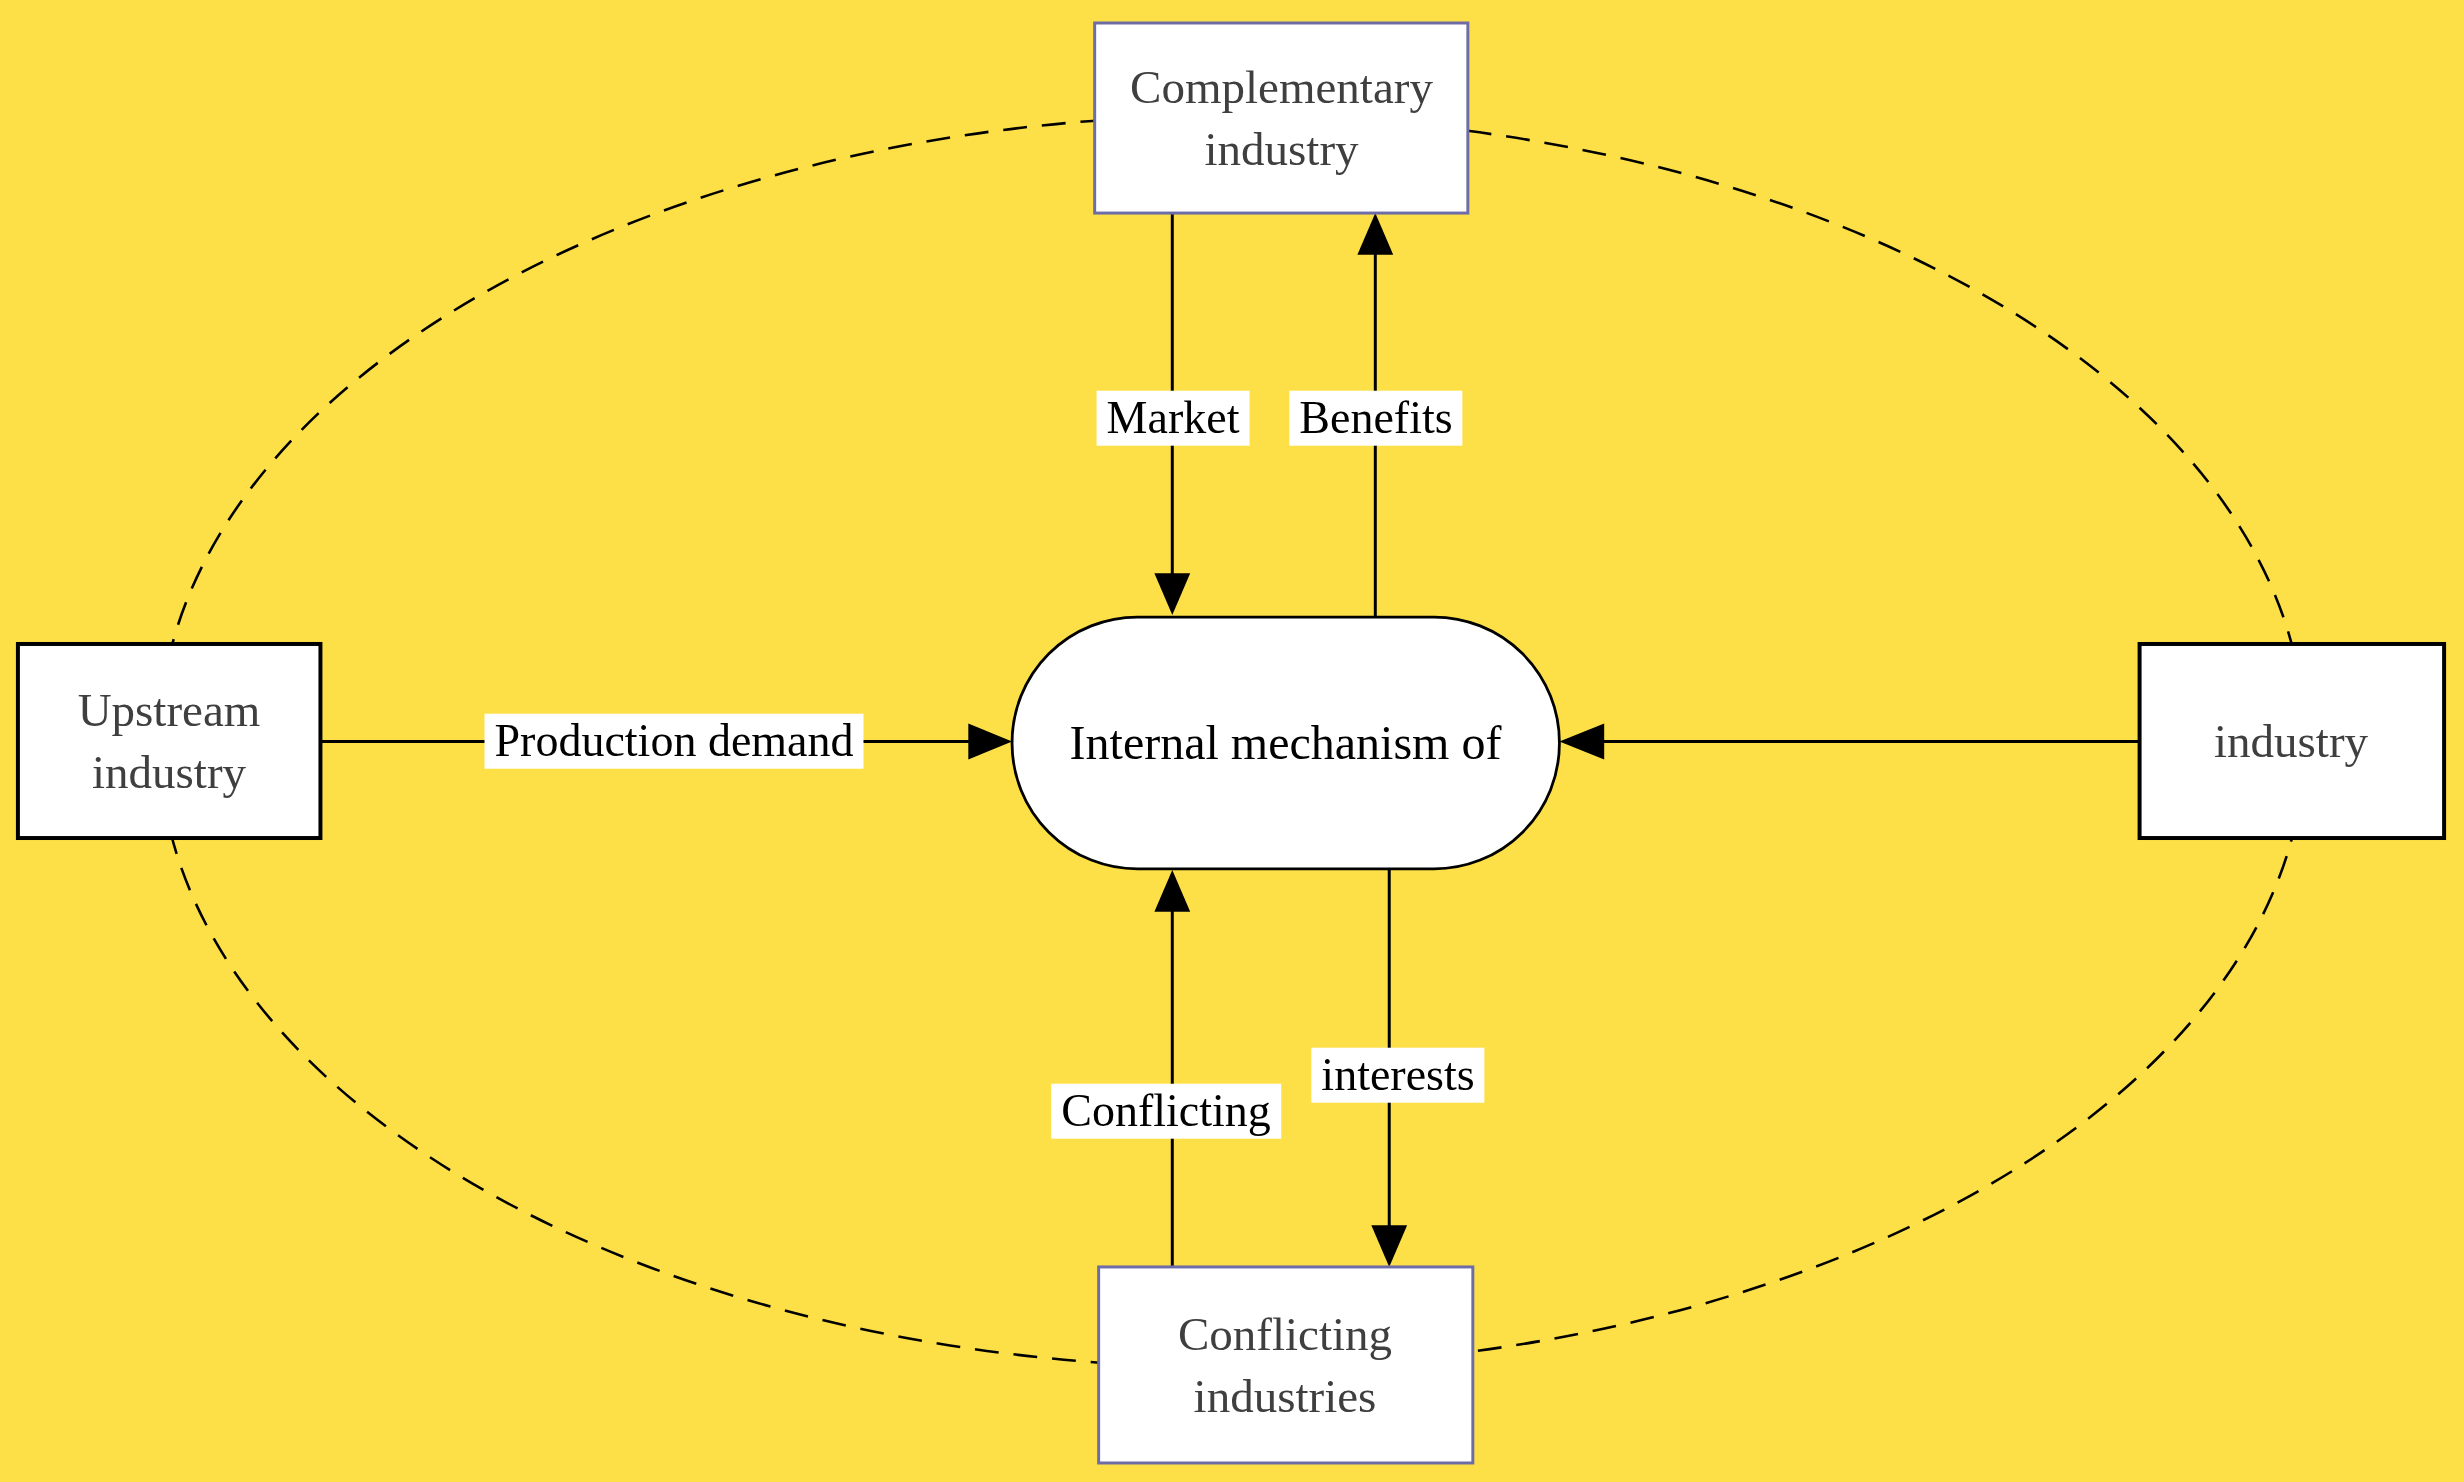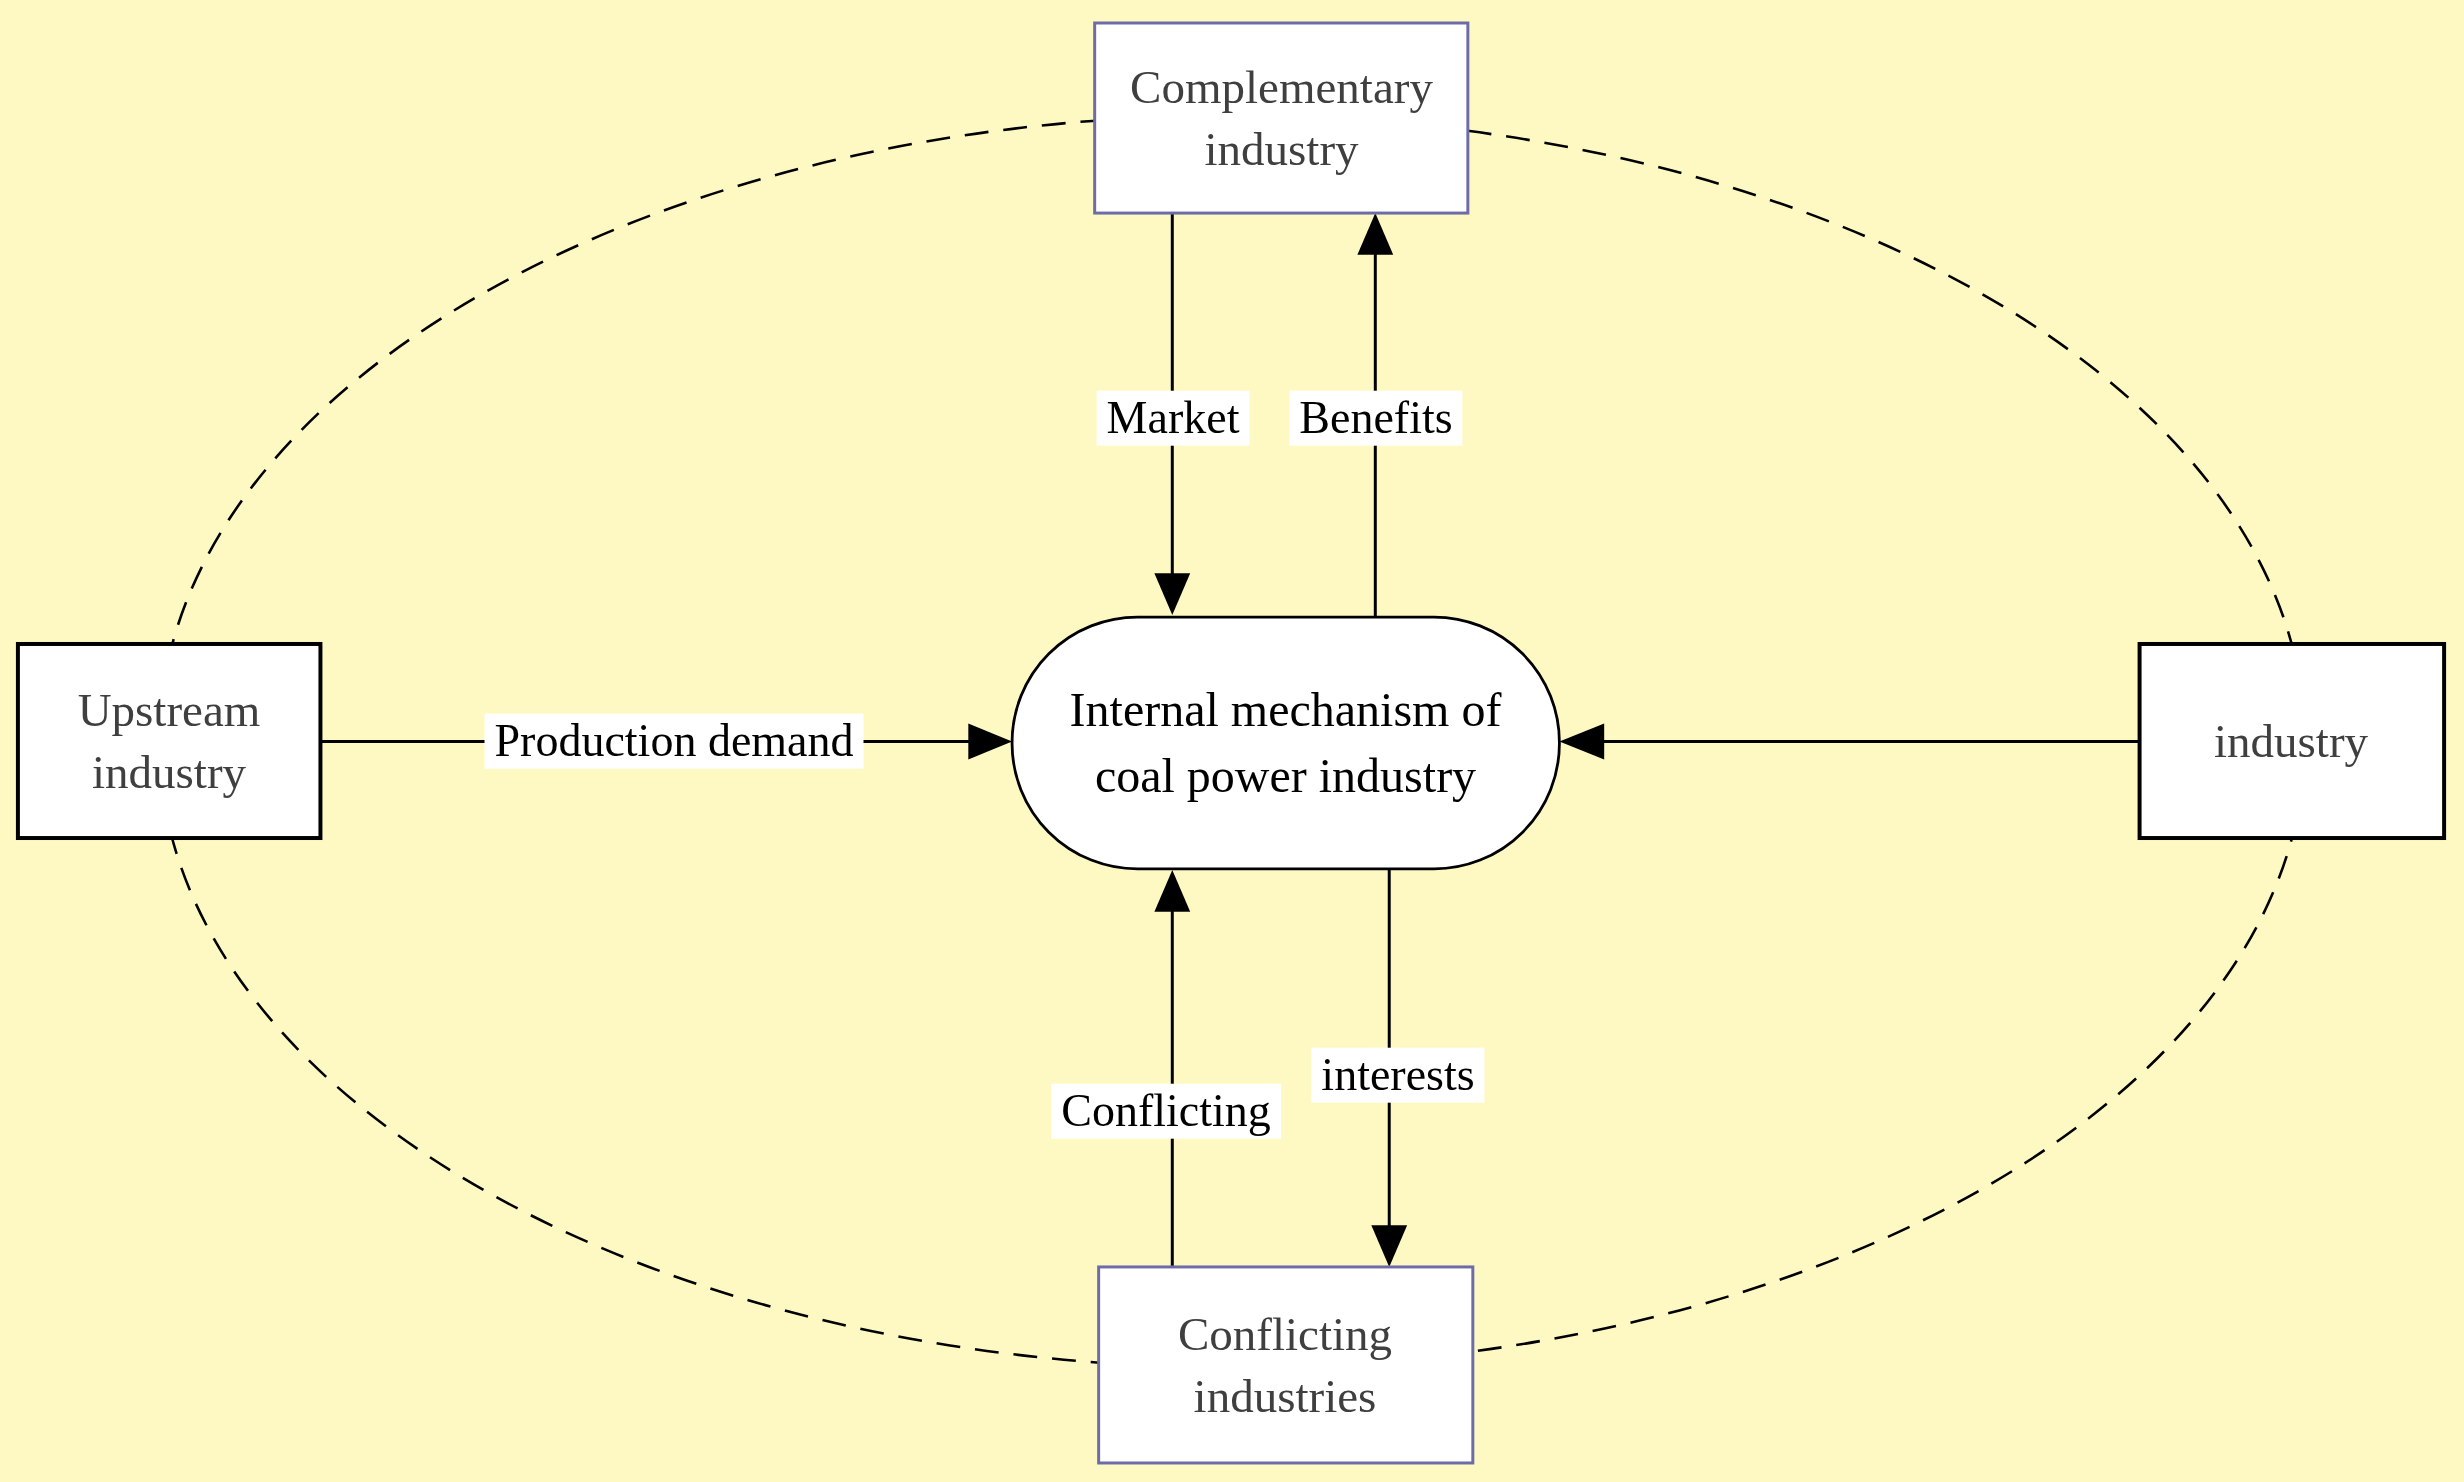--- a/index.html
+++ b/index.html
@@ -4,21 +4,21 @@
 <style>
   html, body {
     margin: 0;
     padding: 0;
     background: #ffffff;
   }
   .stage {
     position: relative;
     width: 2465px;
     height: 1483px;
-    background: #fef9c3;
+    background: #fde047;
     font-family: "Liberation Serif", "DejaVu Serif", serif;
     overflow: hidden;
   }
   .stage svg {
     position: absolute;
     left: 0;
     top: 0;
     width: 2465px;
     height: 1483px;
   }
@@ -108,21 +108,20 @@
     <div>industry</div>
   </div>
 
   <div class="node-label" style="left:1098px; top:1267px; width:374px; height:196px;">
     <div>Conflicting</div>
     <div>industries</div>
   </div>
 
   <div class="node-label center-node" style="left:1012px; top:617px; width:547px; height:252px;">
     <div>Internal mechanism of</div>
-    <div>coal power industry</div>
   </div>
 
   <div class="edge-label" style="left:1173px; top:418px;">Market</div>
   <div class="edge-label" style="left:1376px; top:418px;">Benefits</div>
   <div class="edge-label" style="left:674px; top:741px;">Production demand</div>
   <div class="edge-label" style="left:1166px; top:1111px;">Conflicting</div>
   <div class="edge-label" style="left:1398px; top:1075px;">interests</div>
 
 </div>
 

